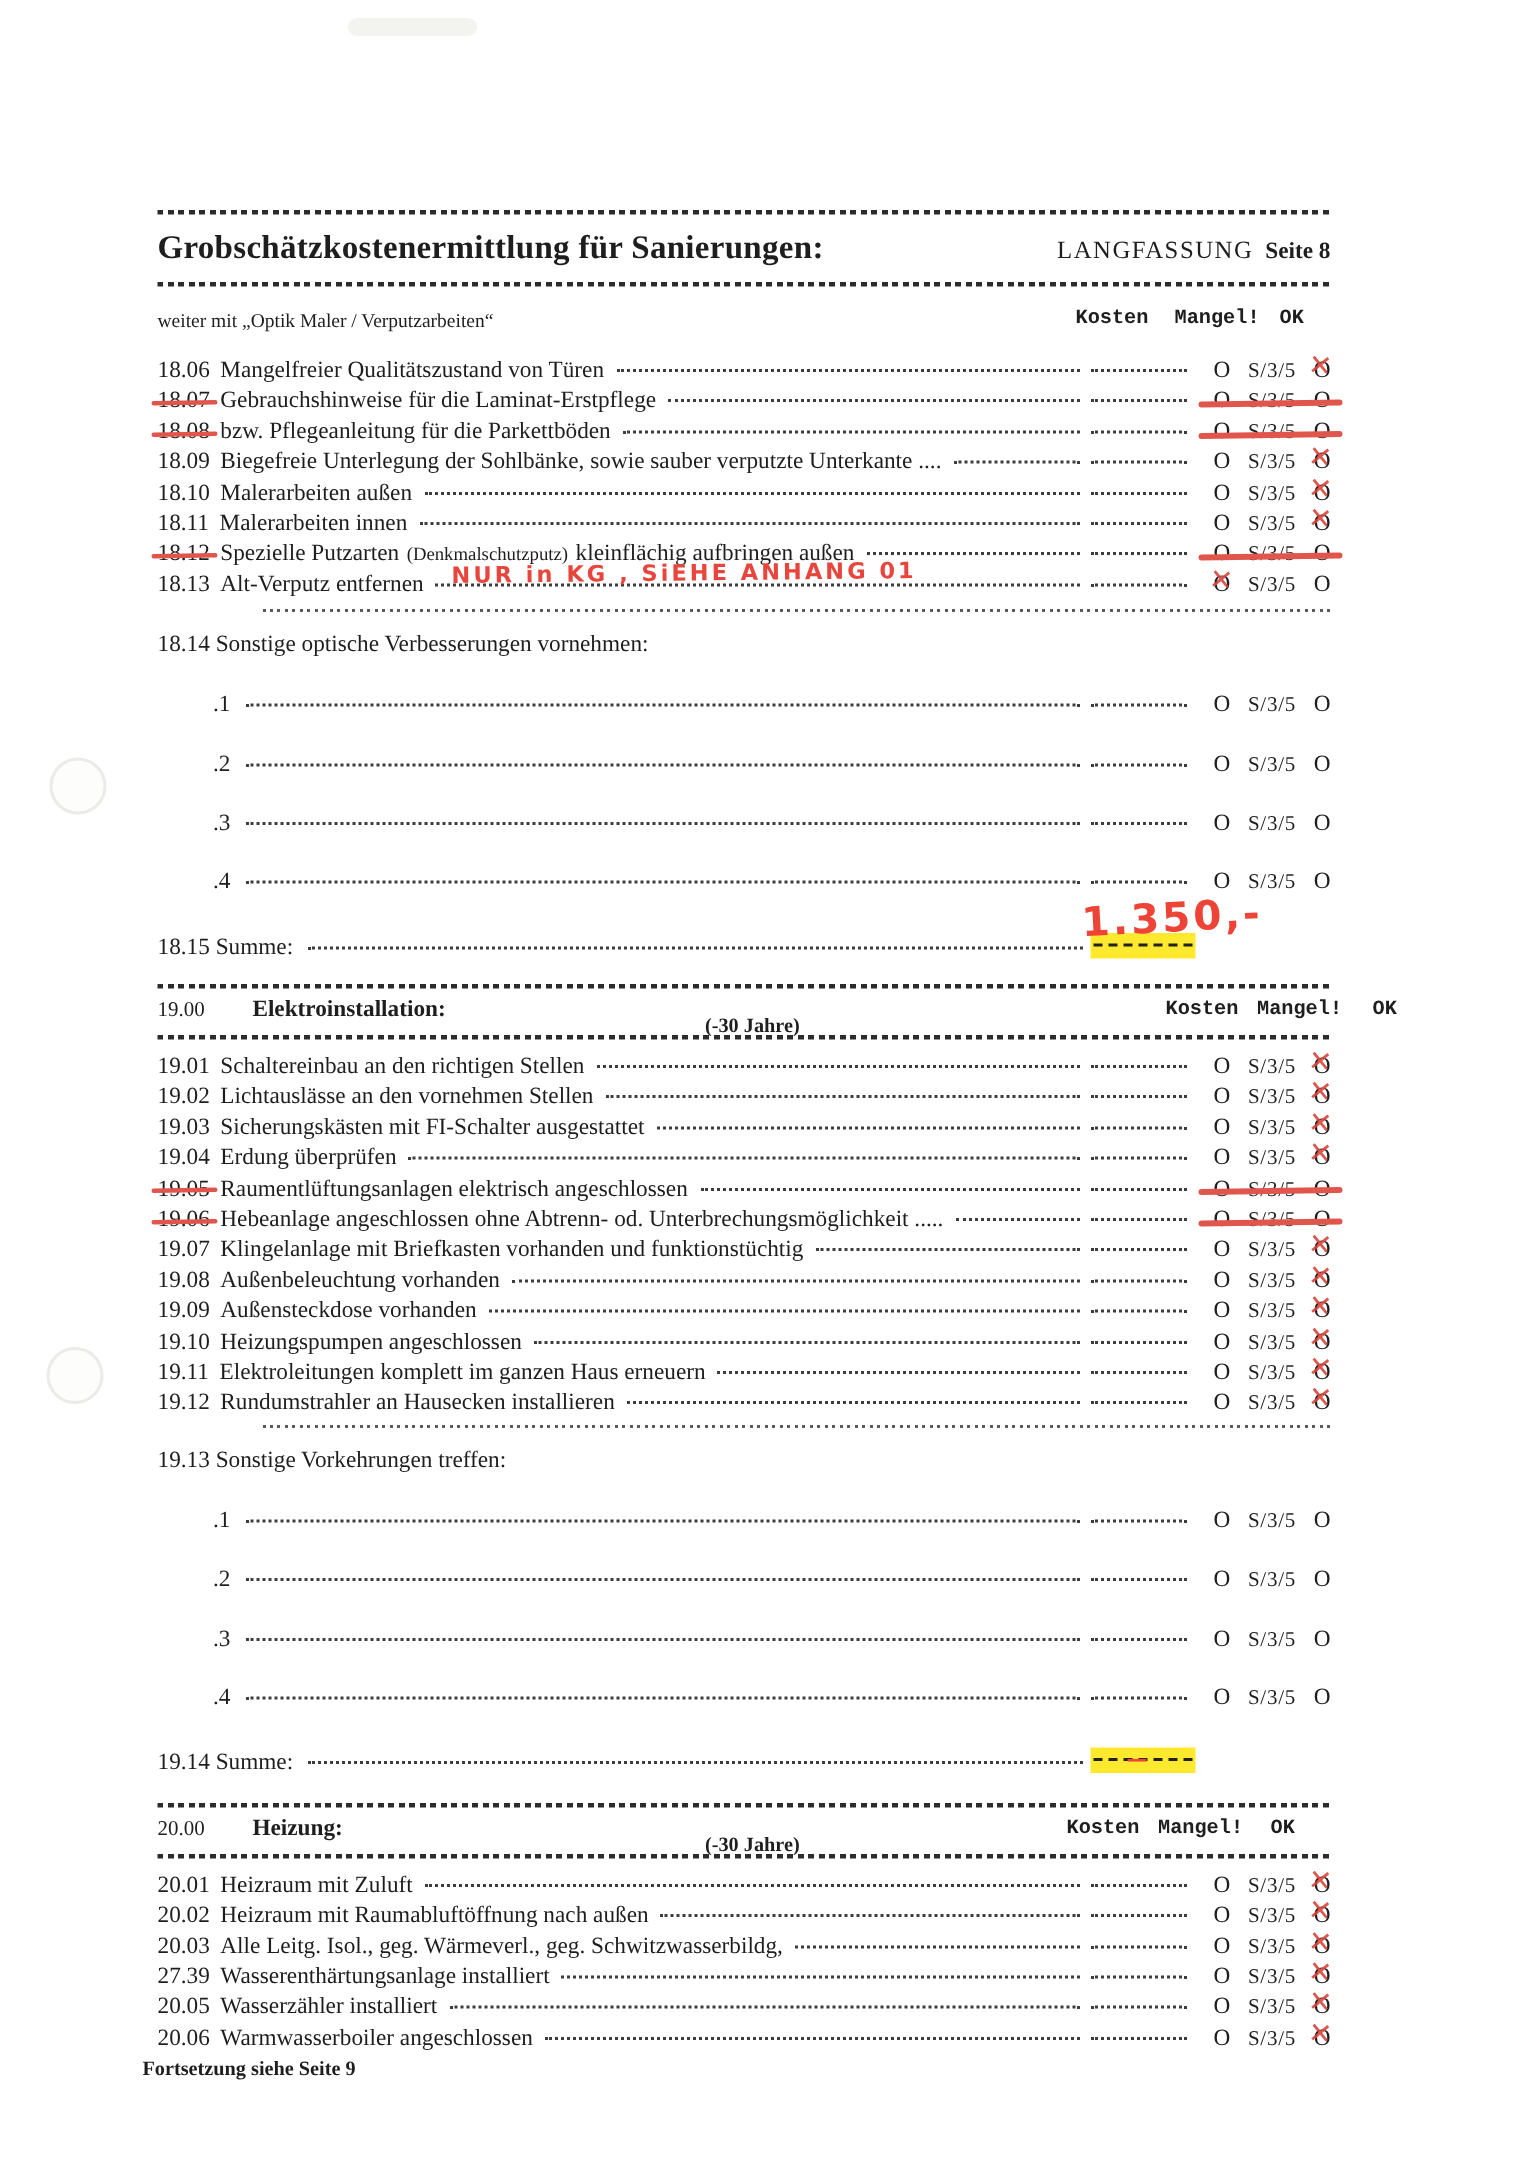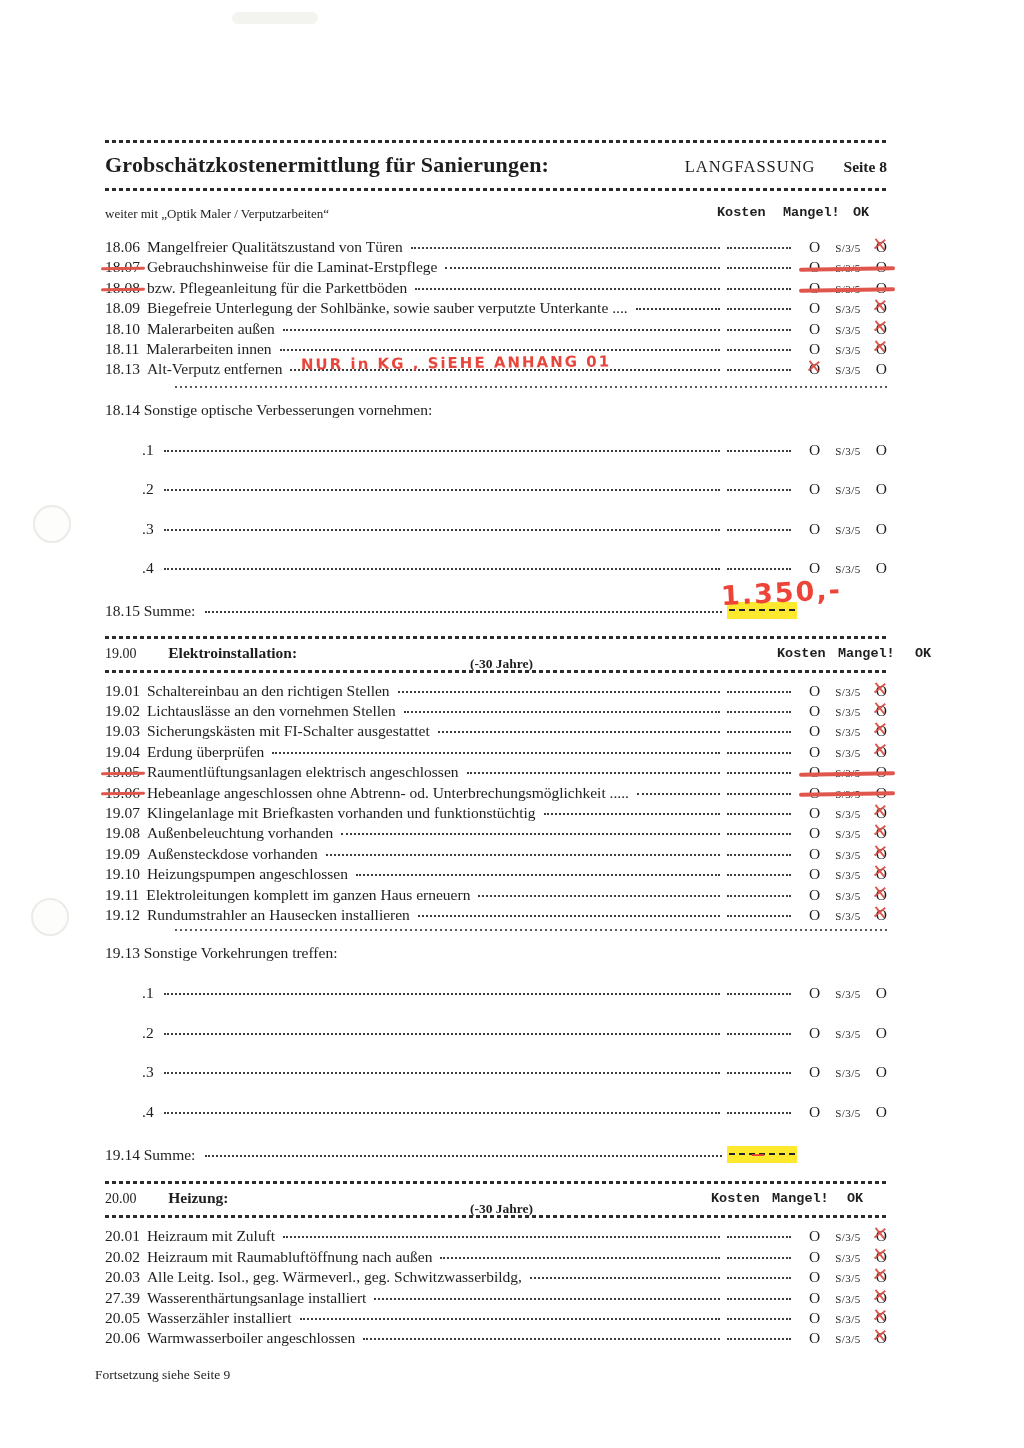--- a/index.html
+++ b/index.html
@@ -19,21 +19,21 @@
 
   
   .dashrule { height:3px;
       background:repeating-linear-gradient(90deg,#2c2c2c 0 4px,transparent 4px 7px); }
   .dotrule { height:2px; margin-left:70px;
       background:repeating-linear-gradient(90deg,#5a5a5a 0 2px,transparent 2px 5px); }
 
   
   .titlebar { display:flex; align-items:baseline; margin-top:9px; height:33px; }
   .doc-title { font-size:22px; font-weight:bold; letter-spacing:0.2px; }
-  .title-right { margin-left:auto; display:flex; align-items:baseline; gap:28px; }
+  .title-right { margin-left:auto; display:flex; align-items:baseline; gap:8px; }
   .edition { font-size:16.5px; letter-spacing:1px; }
   .page-num { font-size:15.5px; font-weight:bold; }
 
   
   .colhead { position:relative; height:22px; margin-top:12px; font-size:13px; }
   .cont-note { position:absolute; left:0; top:3px; }
   .ch { position:absolute; top:2px; font-weight:bold; font-size:13.5px;font-family:Liberation Mono, monospace; }
   .sechead { position:relative; height:24px; font-size:15px; }
   .sec-num { font-weight:normal; font-size:14px; }
   .sec-title { font-weight:bold; font-size:15.5px; margin-left:28px; }
@@ -58,39 +58,39 @@
   .kdots::after { content:""; position:absolute; left:2px; right:4px; bottom:3px;
          border-bottom:2px dotted #3d3d3d; }
   .marks { width:78px; margin-left:14px; display:flex; justify-content:space-between;
          align-items:baseline; position:relative; }
   .marks.struck::after { content:""; position:absolute; left:-10px; right:-8px; top:46%;
          height:3.5px; background:#e0564c; border-radius:2px; transform:rotate(-0.8deg); }
   .circ { position:relative; font-size:15.5px; }
   .circ.x::after { content:"\2715"; position:absolute; left:-3.5px; top:-3px;
          color:#d8463d; font-size:19px; font-weight:bold;
          font-family:"DejaVu Sans",sans-serif; transform:rotate(6deg); opacity:.9; }
-  .scale { font-size:11px; letter-spacing:0.5px; }
+  .scale { font-size:14px; letter-spacing:0.5px; }
 
   .subheading { margin-top:13px; height:20px; }
   .extras .row { margin-top:19px; padding-left:37px; }
 
   
   .summe { margin-top:23px; }
   .sum-block { width:160px; position:relative; }
   .hl { position:absolute; left:0; bottom:-3px; width:70px; height:17px;
         background:#ffe92e; }
   .hl-dash { position:absolute; left:2px; right:2px; top:7px;
         border-top:2.5px dashed #222; }
   .hand-sum { position:absolute; left:-6px; top:-33px; color:#ee4438;
         font-family:"DejaVu Sans",sans-serif; font-weight:bold; font-size:27px;
         letter-spacing:2px; transform:rotate(-3deg); z-index:2; }
   .hand-sum.tick { left:24px; top:-16px; font-size:14px; transform:none;
         letter-spacing:-1px; }
 
-  .footer { margin-top:18px; font-size:13.5px; font-weight:normal; margin-left:-10px; }
+  .footer { margin-top:2px; font-size:13.5px; font-weight:bold; margin-left:-10px; }
 
   
   .s18h .ch.k { left:612px; } .s18h .ch.m { left:678px; } .s18h .ch.o { left:748px; }
   .s19h .ch.k { left:672px; } .s19h .ch.m { left:733px; } .s19h .ch.o { left:810px; }
   .s20h .ch.k { left:606px; } .s20h .ch.m { left:667px; } .s20h .ch.o { left:742px; }
 </style>
 </head>
 <body>
 
 <div class="page">
@@ -209,20 +209,35 @@
             <span class="hand"></span>
           </span>
           <span class="kdots"></span>
           <span class="marks">
             <span class="circ">O</span>
             <span class="scale">S/3/5</span>
             <span class="circ x">O</span>
           </span>
         </div>
 
+        <div class="row">
+          <span class="num struck">18.12</span>
+          <span class="seg">Spezielle Putzarten</span>
+          <span class="seg small">(Denkmalschutzputz)</span>
+          <span class="seg">kleinflächig aufbringen außen</span>
+          <span class="leader">
+            <span class="hand"></span>
+          </span>
+          <span class="kdots"></span>
+          <span class="marks struck">
+            <span class="circ">O</span>
+            <span class="scale">S/3/5</span>
+            <span class="circ">O</span>
+          </span>
+        </div>
 
         <div class="row">
           <span class="num">18.13</span>
           <span class="seg">Alt-Verputz entfernen</span>
           <span class="seg small"></span>
           <span class="seg"></span>
           <span class="leader">
             <span class="hand">NUR in KG , SiEHE ANHANG 01</span>
           </span>
           <span class="kdots"></span>

